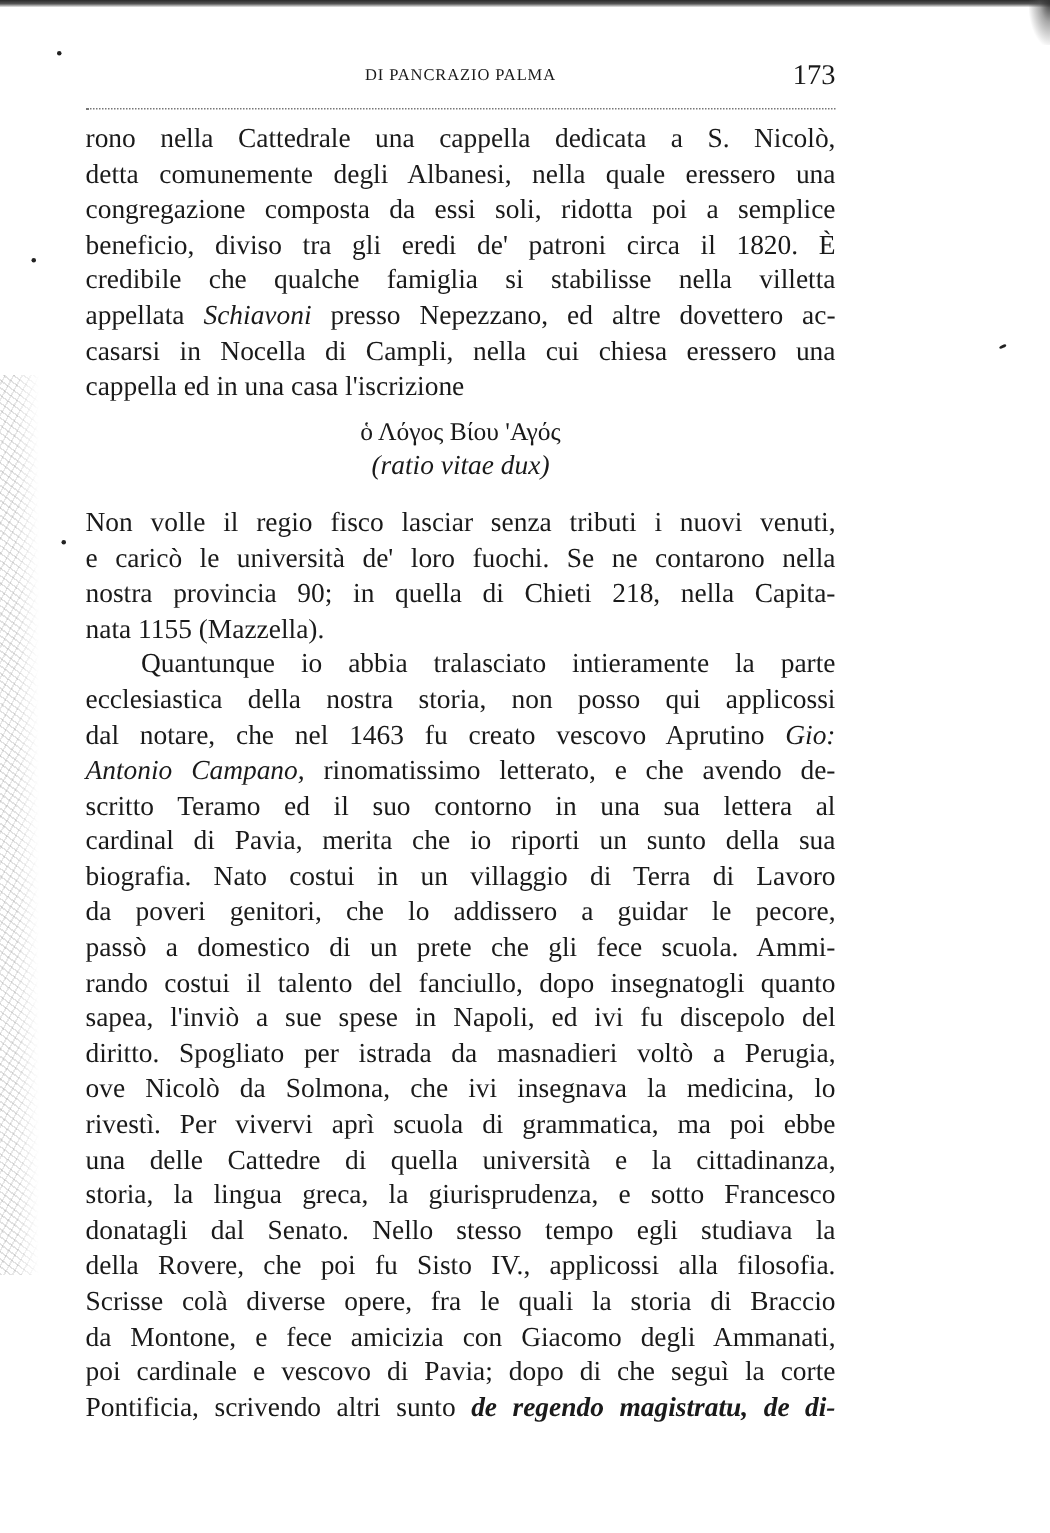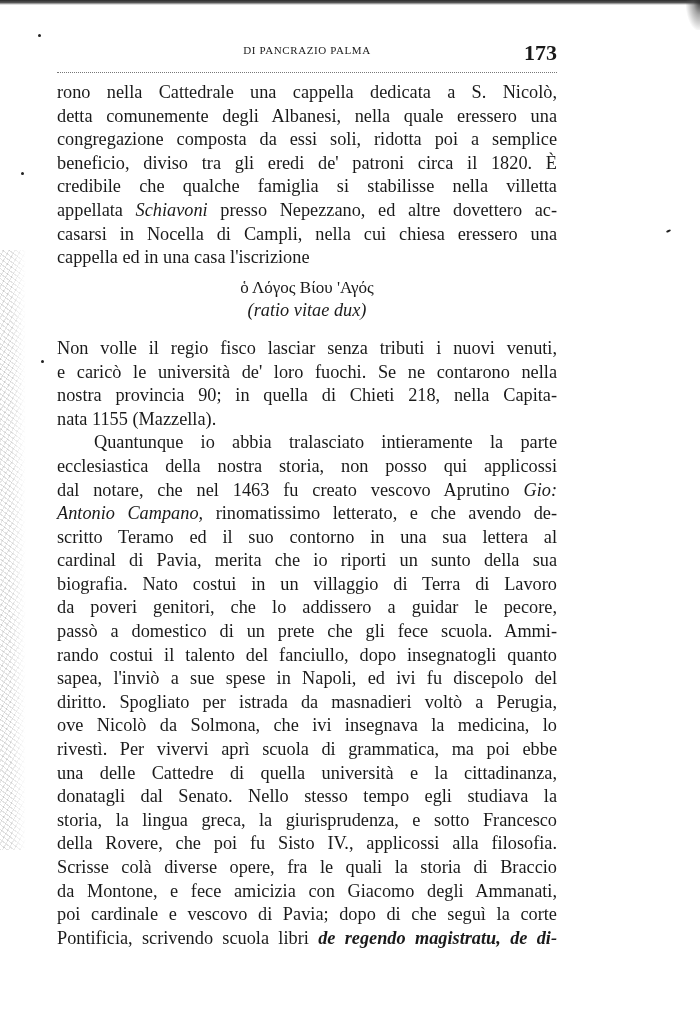--- a/index.html
+++ b/index.html
@@ -29,21 +29,21 @@
 
     .running-head {
       position: absolute; left: 57px; top: 40px; width: 500px; height: 24px;
     }
     .running-title {
       position: absolute; left: 0; width: 500px; top: 4px; text-align: center;
       font-size: 11px; letter-spacing: 0.6px; text-transform: uppercase;
       font-variant: small-caps;
     }
     .page-number {
-      position: absolute; right: 0; top: 0; font-size: 22px; font-weight: bold;
+      position: absolute; right: 0; top: 0; font-size: 19px;
     }
     .head-rule {
       position: absolute; left: 57px; top: 72px; width: 500px; height: 0;
       border-top: 1px dotted #777;
     }
 
     .text-block {
       position: absolute; left: 57px; top: 81px; width: 500px;
       font-size: 18.3px; line-height: 23.6px;
     }
@@ -110,21 +110,21 @@
     <span class="line">cardinal di Pavia, merita che io riporti un sunto della sua</span>
     <span class="line">biografia. Nato costui in un villaggio di Terra di Lavoro</span>
     <span class="line">da poveri genitori, che lo addissero a guidar le pecore,</span>
     <span class="line">passò a domestico di un prete che gli fece scuola. Ammi-</span>
     <span class="line">rando costui il talento del fanciullo, dopo insegnatogli quanto</span>
     <span class="line">sapea, l'inviò a sue spese in Napoli, ed ivi fu discepolo del</span>
     <span class="line">diritto. Spogliato per istrada da masnadieri voltò a Perugia,</span>
     <span class="line">ove Nicolò da Solmona, che ivi insegnava la medicina, lo</span>
     <span class="line">rivestì. Per vivervi aprì scuola di grammatica, ma poi ebbe</span>
     <span class="line">una delle Cattedre di quella università e la cittadinanza,</span>
+    <span class="line">storia, la lingua greca, la giurisprudenza, e sotto Francesco</span>
     <span class="line">donatagli dal Senato. Nello stesso tempo egli studiava la</span>
-    <span class="line">storia, la lingua greca, la giurisprudenza, e sotto Francesco</span>
     <span class="line">della Rovere, che poi fu Sisto IV., applicossi alla filosofia.</span>
     <span class="line">Scrisse colà diverse opere, fra le quali la storia di Braccio</span>
     <span class="line">da Montone, e fece amicizia con Giacomo degli Ammanati,</span>
     <span class="line">poi cardinale e vescovo di Pavia; dopo di che seguì la corte</span>
-    <span class="line"><span>Pontificia, scrivendo scuola libri </span><i style="font-weight:bold;">de regendo magistratu, de di-</i></span>
+    <span class="line"><span>Pontificia, scrivendo altri sunto </span><i style="font-weight:bold;">de regendo magistratu, de di-</i></span>
   </div>
 </div>
 
 </body></html>

